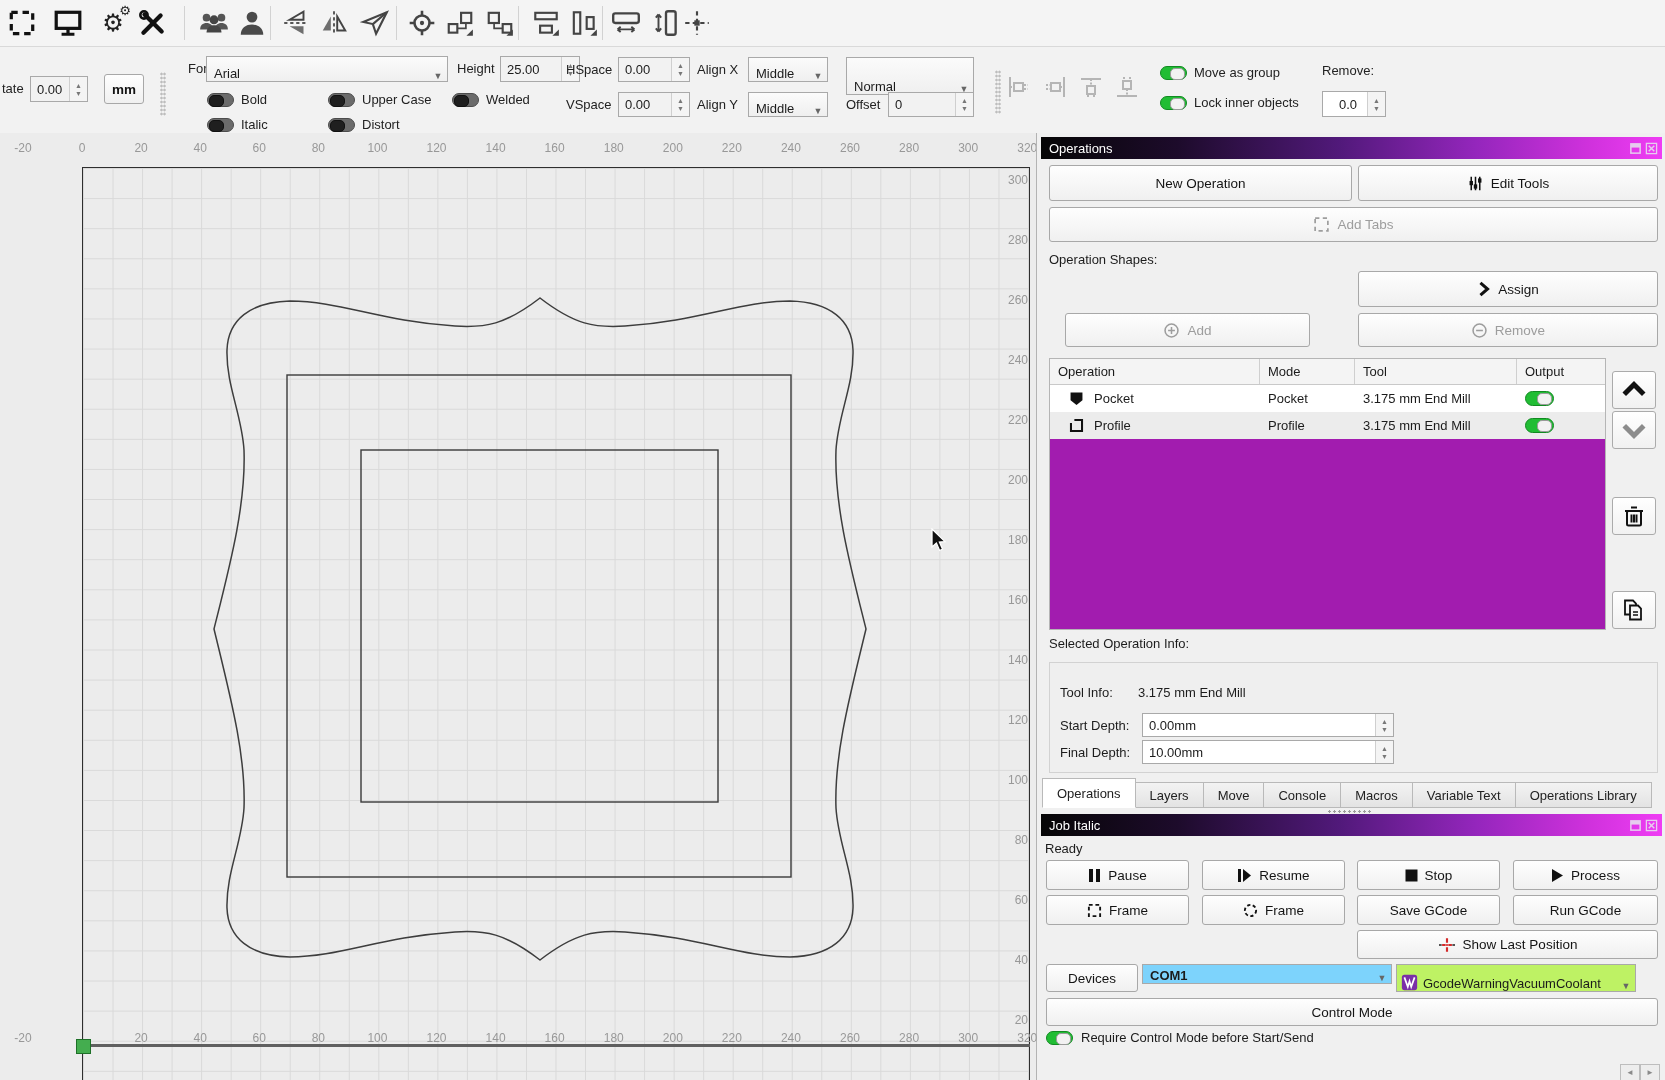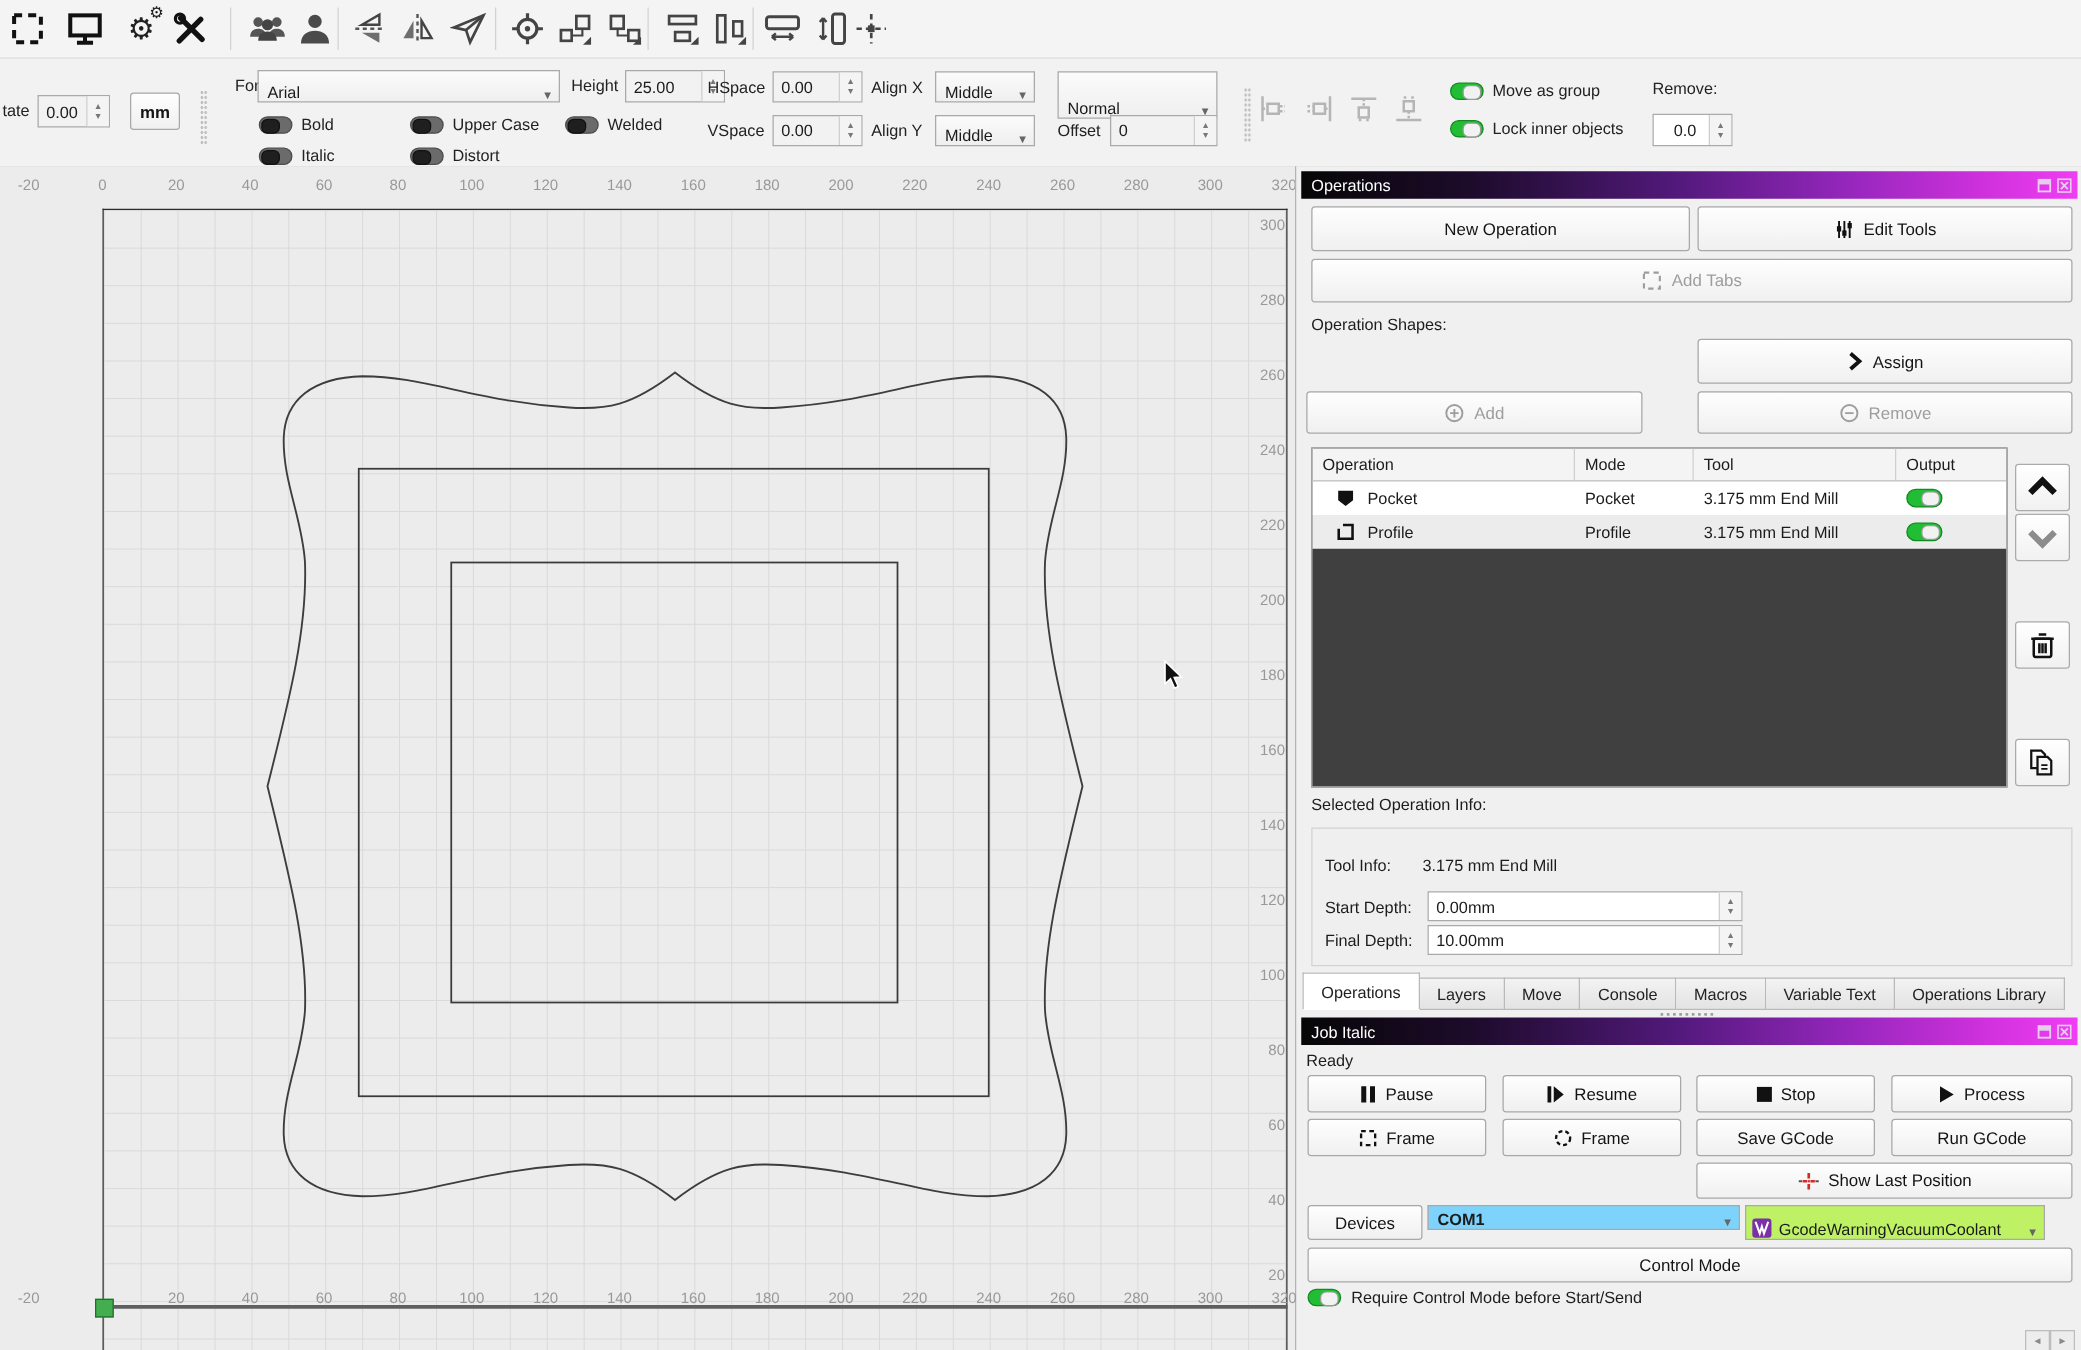--- a/index.html
+++ b/index.html
@@ -39,21 +39,21 @@
   #origin{position:absolute;left:76px;top:906px;width:13px;height:13px;background:#44ad4f;border:1px solid #1e7028;z-index:4;}
   
   #rightpanel{position:absolute;left:1036px;top:133px;width:629px;height:947px;background:#f0f0f0;border-left:1px solid #b3b3b3;}
   .phead{position:absolute;left:4px;width:621px;height:22px;color:#fff;font-size:13px;display:flex;align-items:center;padding-left:8px;box-sizing:border-box;
      background:linear-gradient(90deg,#060606 0%,#1d0b2b 22%,#51197a 48%,#9426bc 70%,#cf31dc 88%,#ef3df4 100%);}
   .phead .hicons{margin-left:auto;margin-right:4px;display:flex;gap:3px;}
   .btn{position:absolute;background:linear-gradient(#fefefe,#f0f0f0);border:1px solid #a8a8a8;border-radius:3px;
      display:flex;align-items:center;justify-content:center;gap:7px;font-size:13.5px;color:#141414;box-sizing:border-box;white-space:nowrap;}
   .btn.disabled{color:#9d9d9d;}
   .slab{position:absolute;font-size:13px;color:#1c1c1c;white-space:nowrap;}
-  #optable{position:absolute;left:12px;top:225px;width:557px;height:272px;background:#404040;border:1px solid #b5b5b5;box-sizing:border-box;}
+  #optable{position:absolute;left:12px;top:225px;width:557px;height:272px;background:#a21caf;border:1px solid #b5b5b5;box-sizing:border-box;}
   #optable .thead{display:grid;grid-template-columns:210px 95px 162px 1fr;height:25px;background:#f4f4f4;border-bottom:1px solid #c9c9c9;font-size:13px;align-items:center;}
   #optable .thead span{padding-left:8px;border-right:1px solid #cfcfcf;height:100%;display:flex;align-items:center;box-sizing:border-box;}
   #optable .thead span:last-child{border-right:none;}
   .trow{display:grid;grid-template-columns:210px 95px 162px 1fr;height:27px;font-size:13px;align-items:center;background:#fff;}
   .trow.alt{background:#ececec;}
   .trow .tc{padding-left:8px;display:flex;align-items:center;gap:9px;height:100%;}
   .trow .tg{position:relative;width:29px;height:15px;}
   .sidebtn{position:absolute;left:575px;width:44px;height:38px;background:linear-gradient(#fff,#f1f1f1);border:1px solid #ababab;border-radius:3px;display:flex;align-items:center;justify-content:center;box-sizing:border-box;}
   #groupbox{position:absolute;left:12px;top:529px;width:609px;height:111px;background:#efefef;border:1px solid #d2d2d2;box-sizing:border-box;}
   #tabsbar{position:absolute;left:5px;top:645px;width:624px;height:30px;display:flex;align-items:flex-end;}
@@ -430,21 +430,21 @@
       <span>Add Tabs</span>
       </div>
 
     <span class="slab" style="left:12px;top:119px">Operation Shapes:</span>
     <div class="btn" style="left:321px;top:138px;width:300px;height:36px">
       <svg width="14" height="16" viewBox="0 0 14 18">
           <path d="M3 2 L11 9 L3 16" fill="none" stroke="#111" stroke-width="3.4"></path>
         </svg>
       <span>Assign</span>
       </div>
-    <div class="btn disabled" style="left:8px;top:180px;width:269px;height:34px">
+    <div class="btn disabled" style="left:28px;top:180px;width:245px;height:34px">
       <svg width="17" height="17" viewBox="0 0 20 20">
           <circle cx="10" cy="10" r="7.6" fill="none" stroke="#9d9d9d" stroke-width="1.8"></circle>
           <path d="M10 6v8M6 10h8" stroke="#9d9d9d" stroke-width="1.8"></path>
         </svg>
       <span>Add</span>
       </div>
     <div class="btn disabled" style="left:321px;top:180px;width:300px;height:34px">
       <svg width="17" height="17" viewBox="0 0 20 20">
           <circle cx="10" cy="10" r="7.6" fill="none" stroke="#9d9d9d" stroke-width="1.8"></circle>
           <path d="M6 10h8" stroke="#9d9d9d" stroke-width="1.8"></path>

